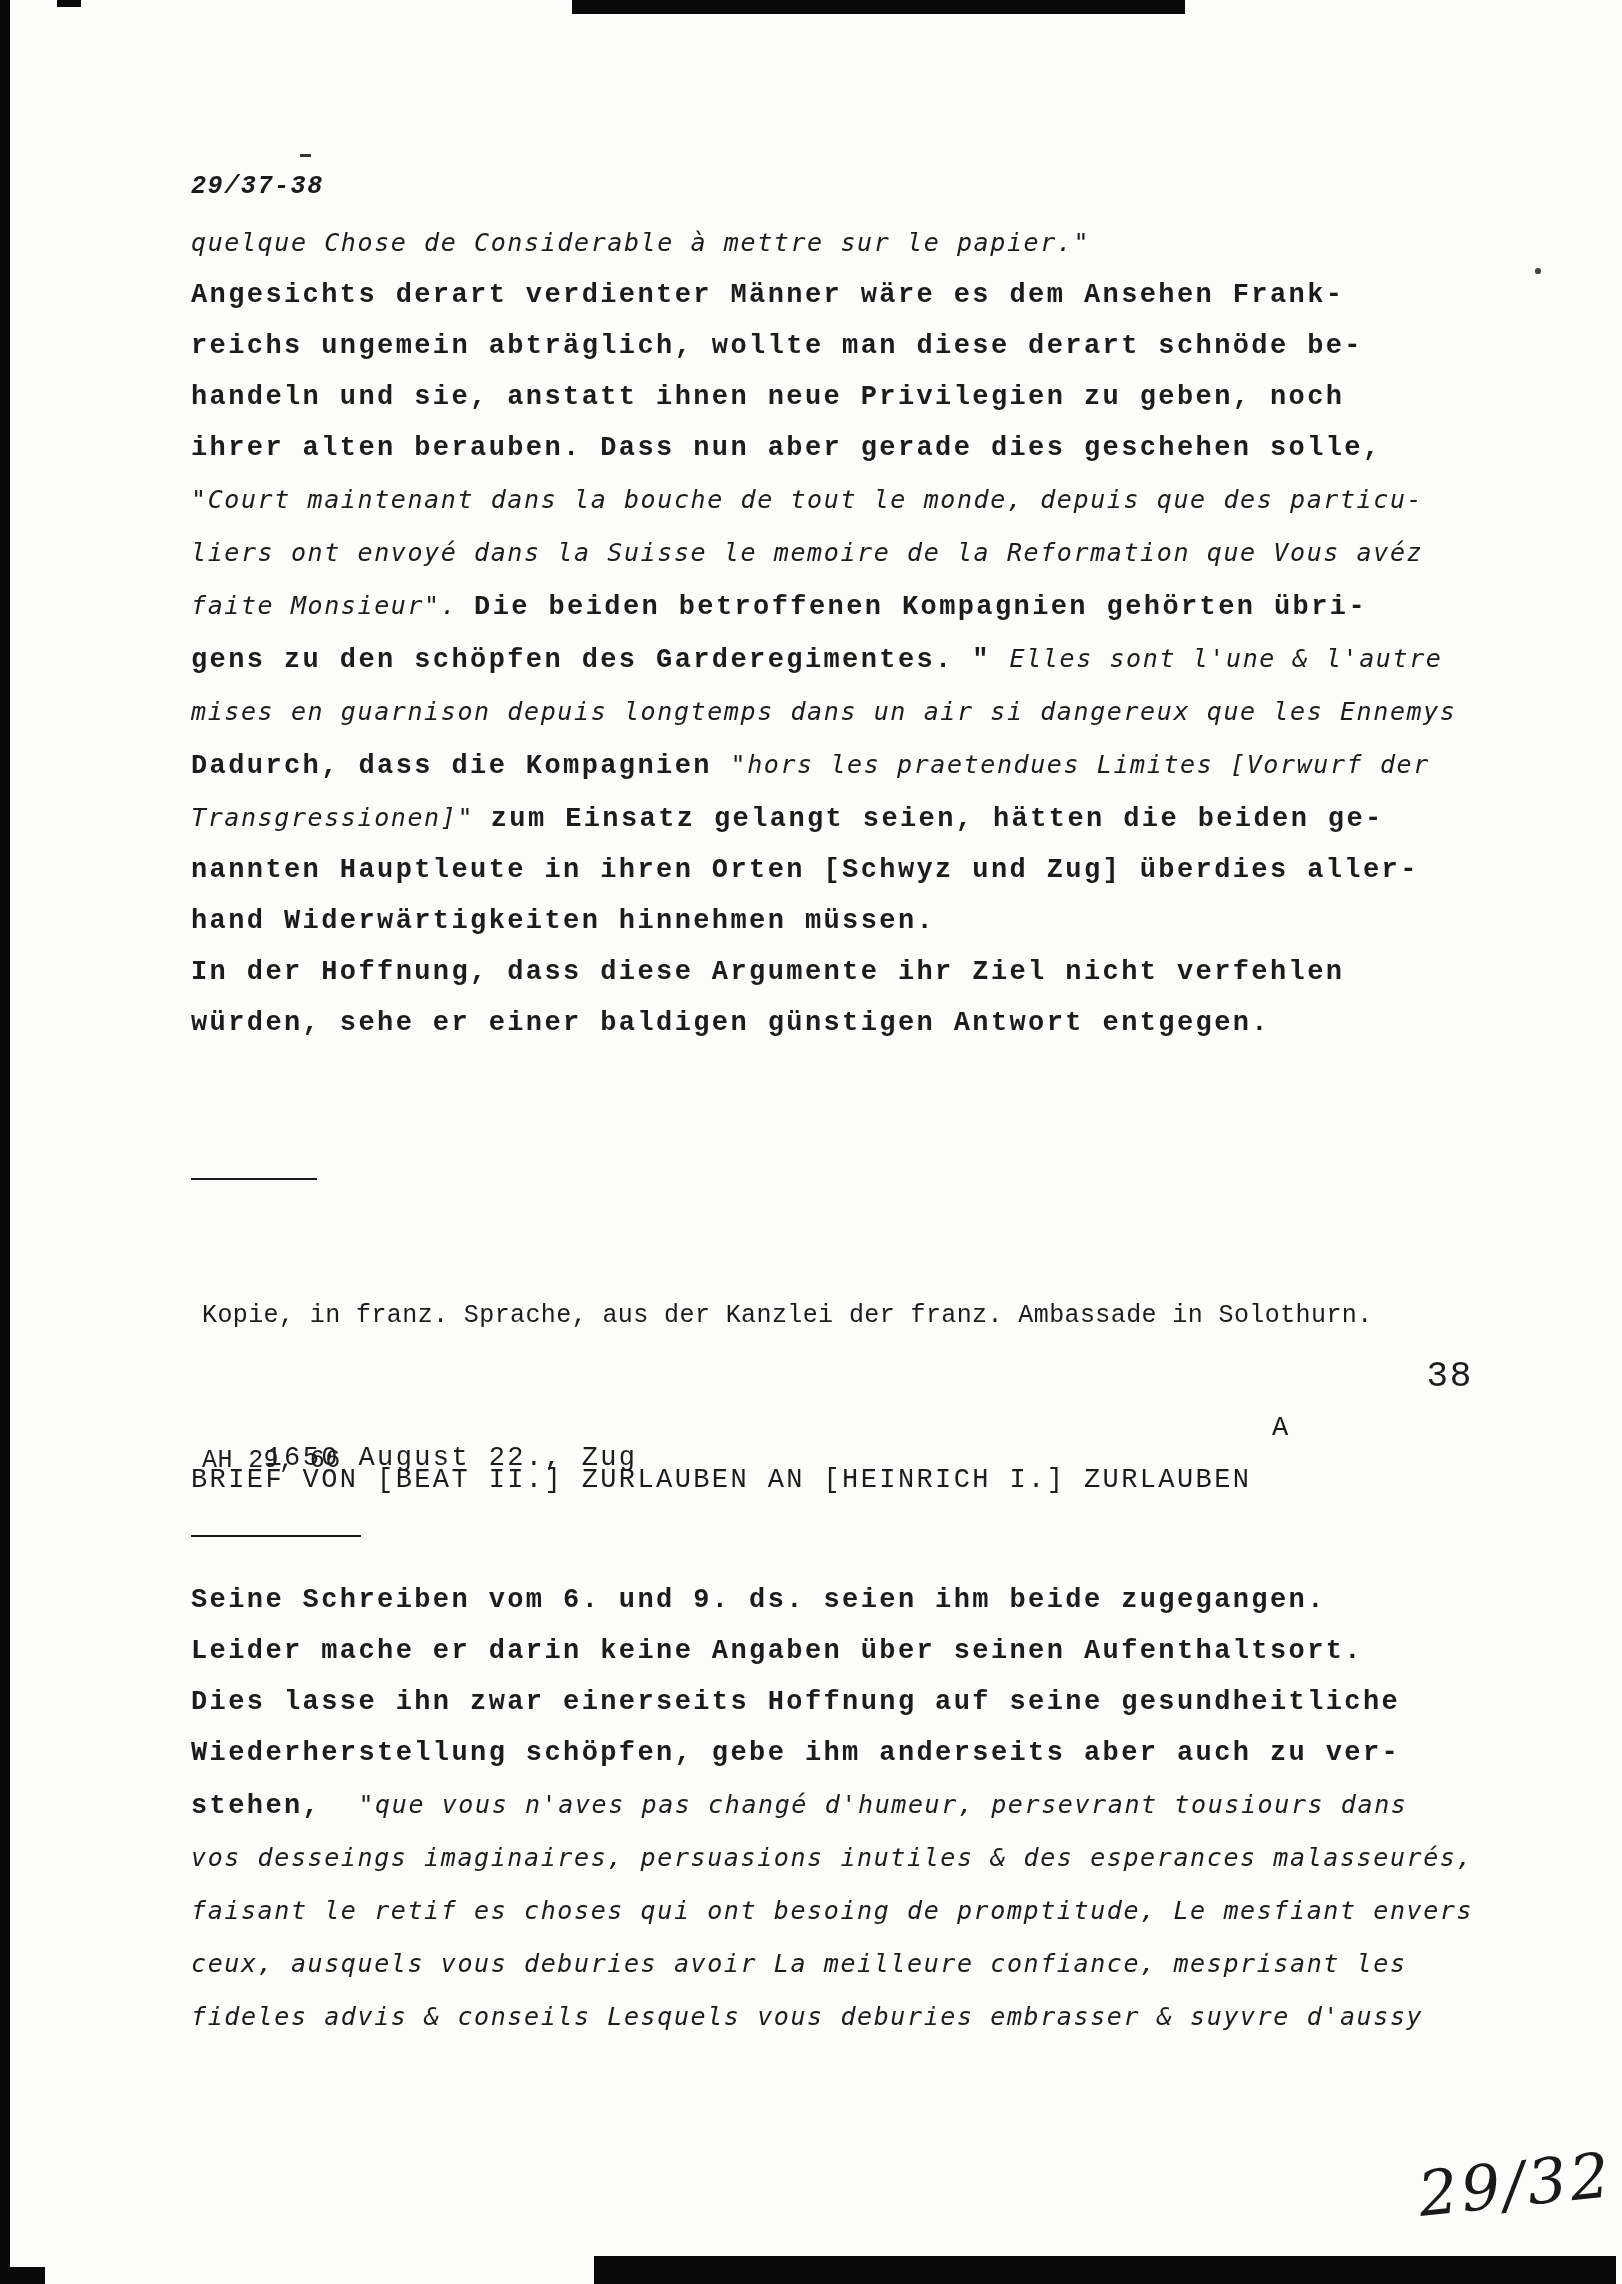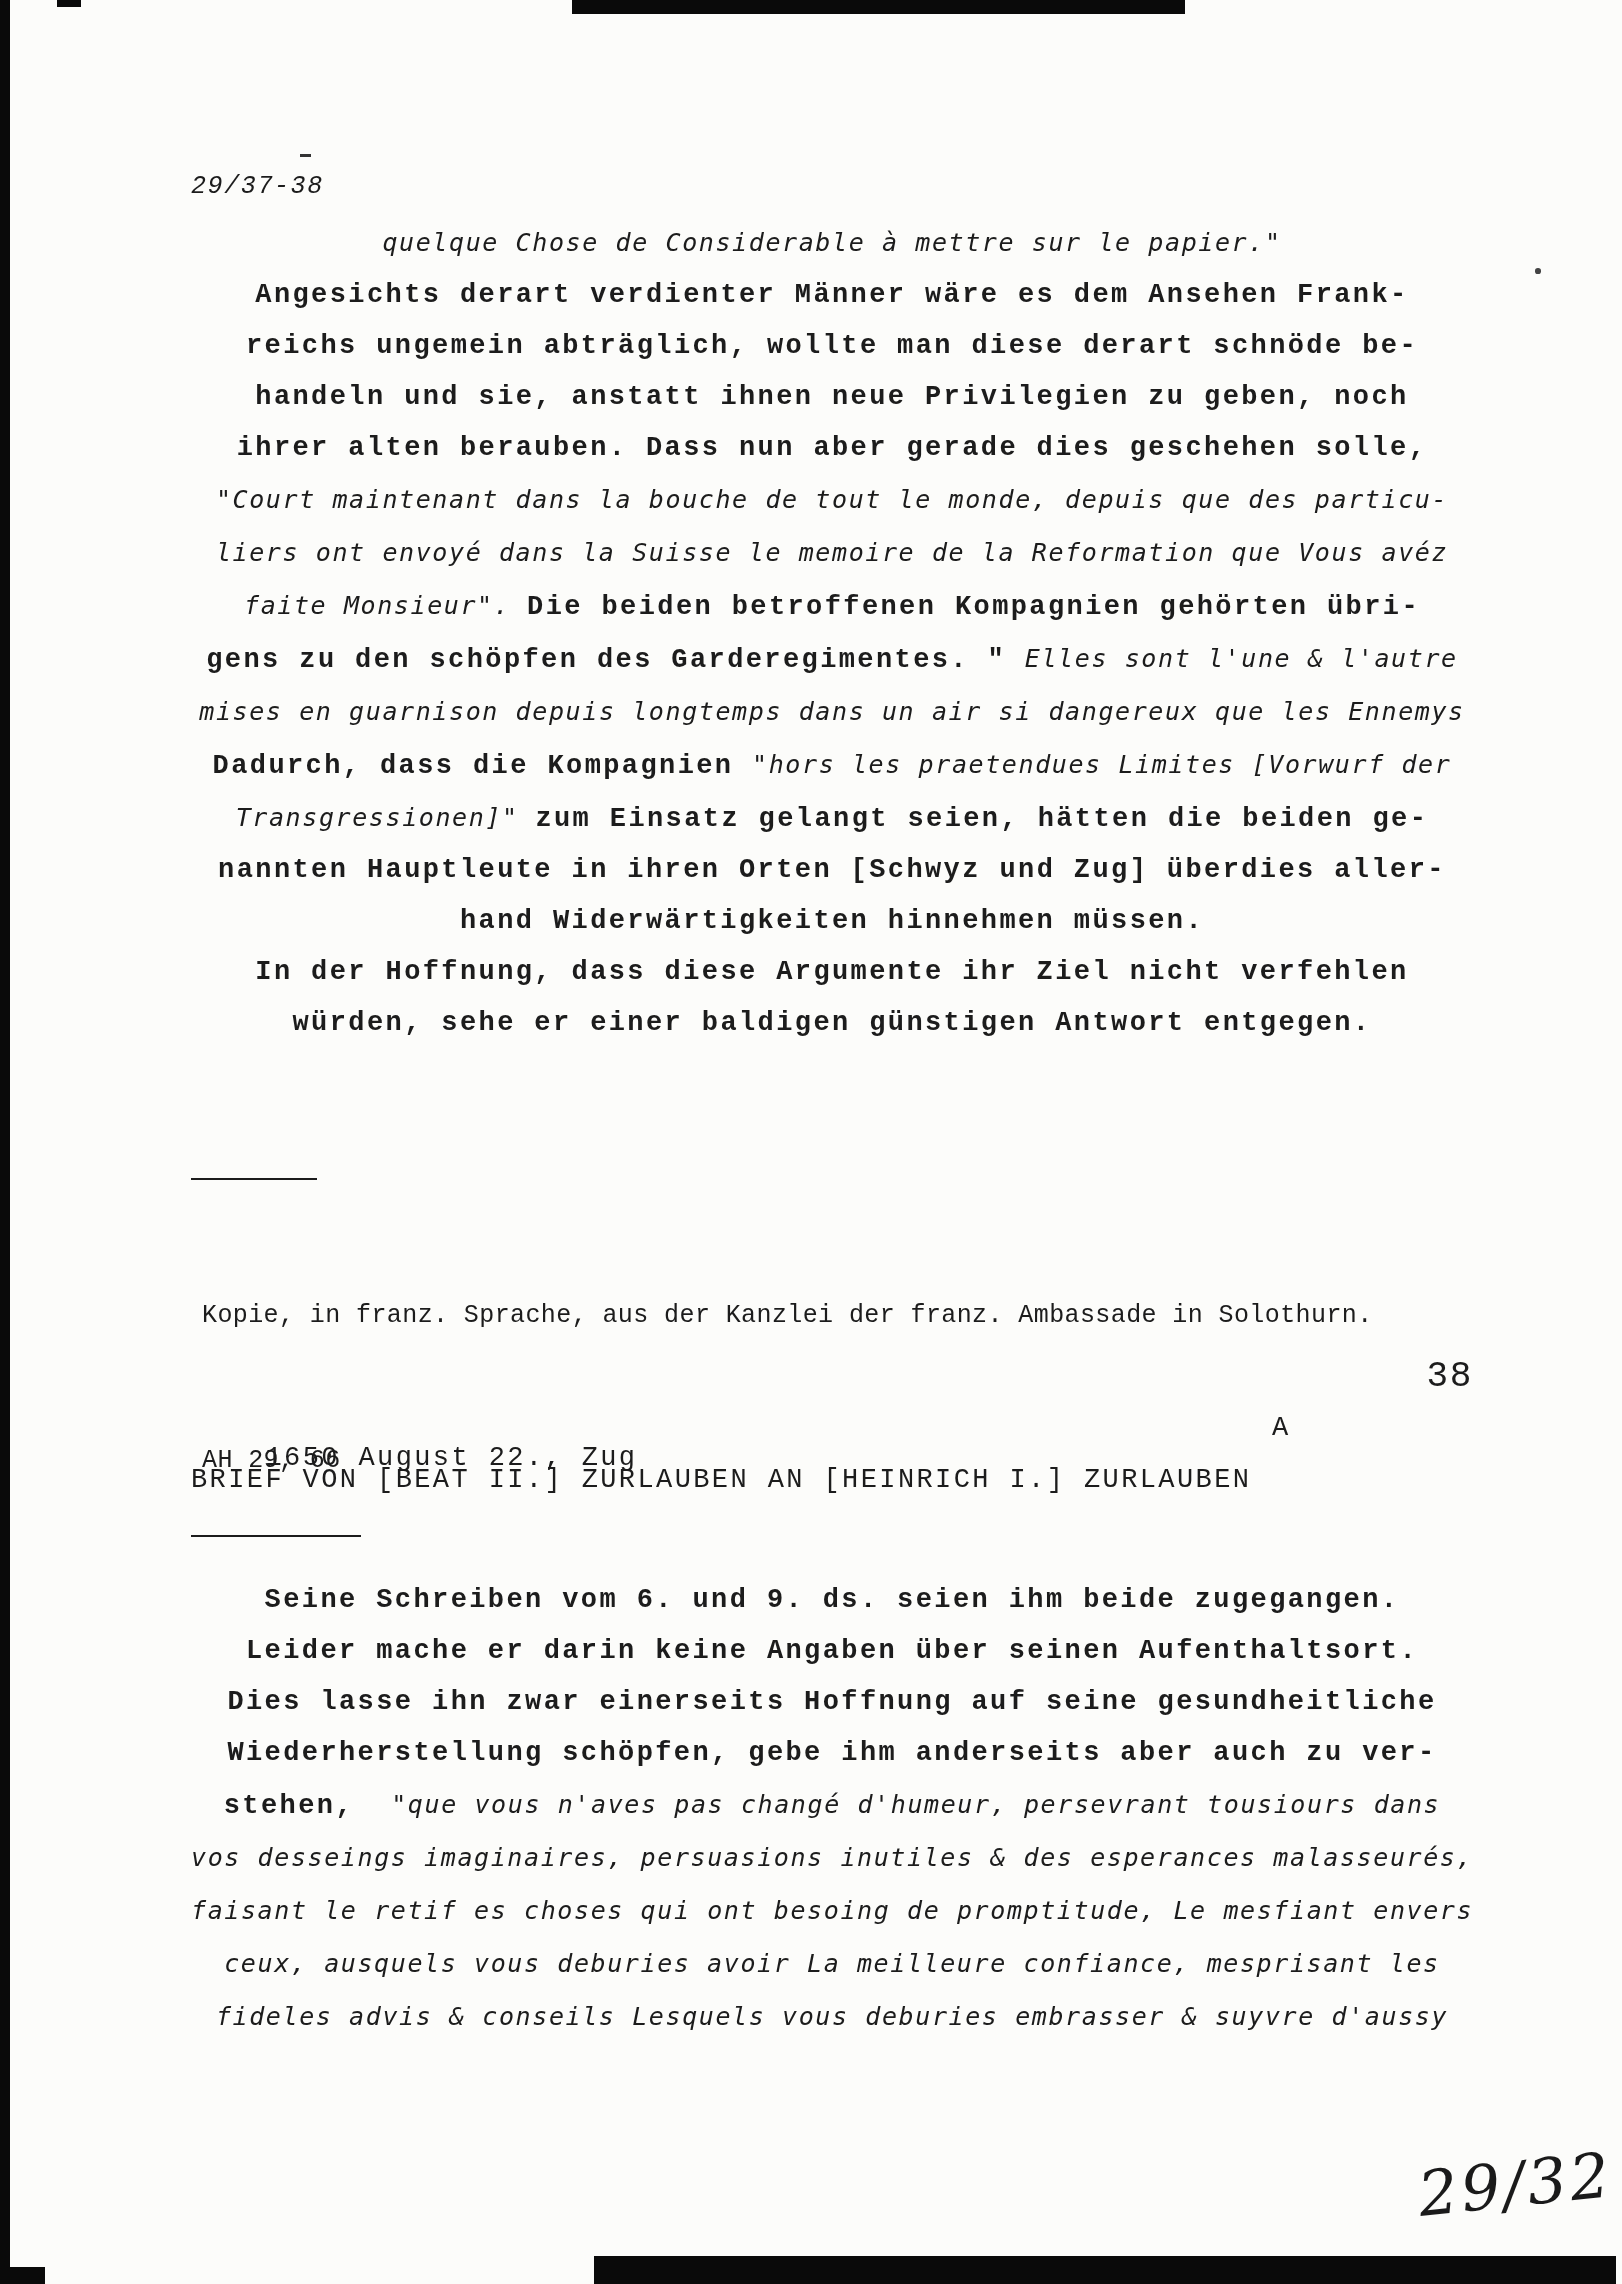--- a/index.html
+++ b/index.html
@@ -31,34 +31,34 @@
 
   
   .tline {
     margin: 0;
     font-size: 27px;
     line-height: 51px;
     letter-spacing: 2.4px;
     white-space: pre;
     font-family: "Liberation Mono", "DejaVu Sans Mono", monospace;
     color: #1c1c1c;
-    text-align: center;
   }
   .seg.regular { font-style: normal; font-weight: bold; }
   .seg.italic  {
     font-style: italic;
     font-size: 25px;
     letter-spacing: 1.6px;
     font-family: "DejaVu Sans Mono", "Liberation Mono", monospace;
   }
 
   .page-ref {
     position: absolute; left: 191px; top: 172px;
     font-size: 25px; font-style: italic; letter-spacing: 1.6px;
     white-space: pre;
+    font-weight: bold;
   }
   .body-1 { position: absolute; left: 191px; top: 217px; width: 1282px; }
   .rule { position: absolute; height: 0; border-top: 2.4px solid #1c1c1c; }
   .rule-1 { left: 191px; top: 1178px; width: 126px; }
   .source-note {
     position: absolute; left: 191px; top: 1202px;
     font-size: 25px; letter-spacing: 0.4px; line-height: 41px; white-space: pre;
   }
   .source-note p { margin: 11px; }
 

